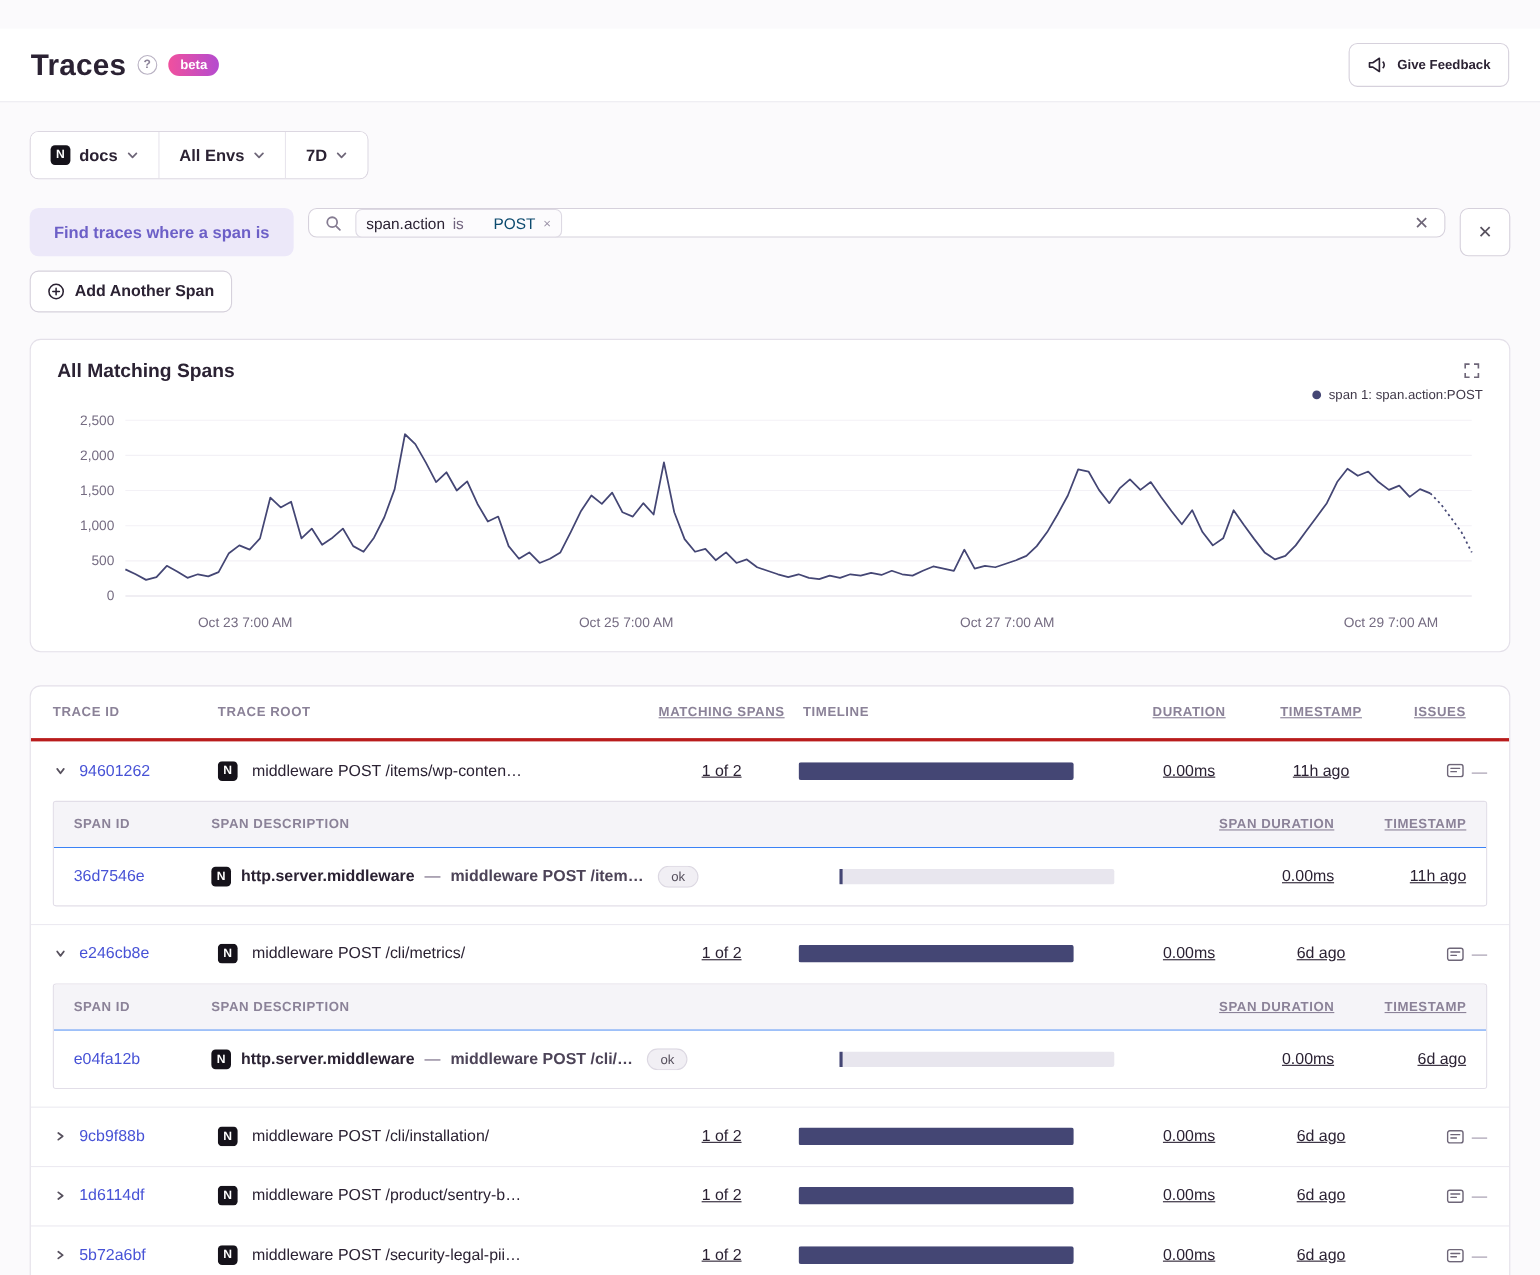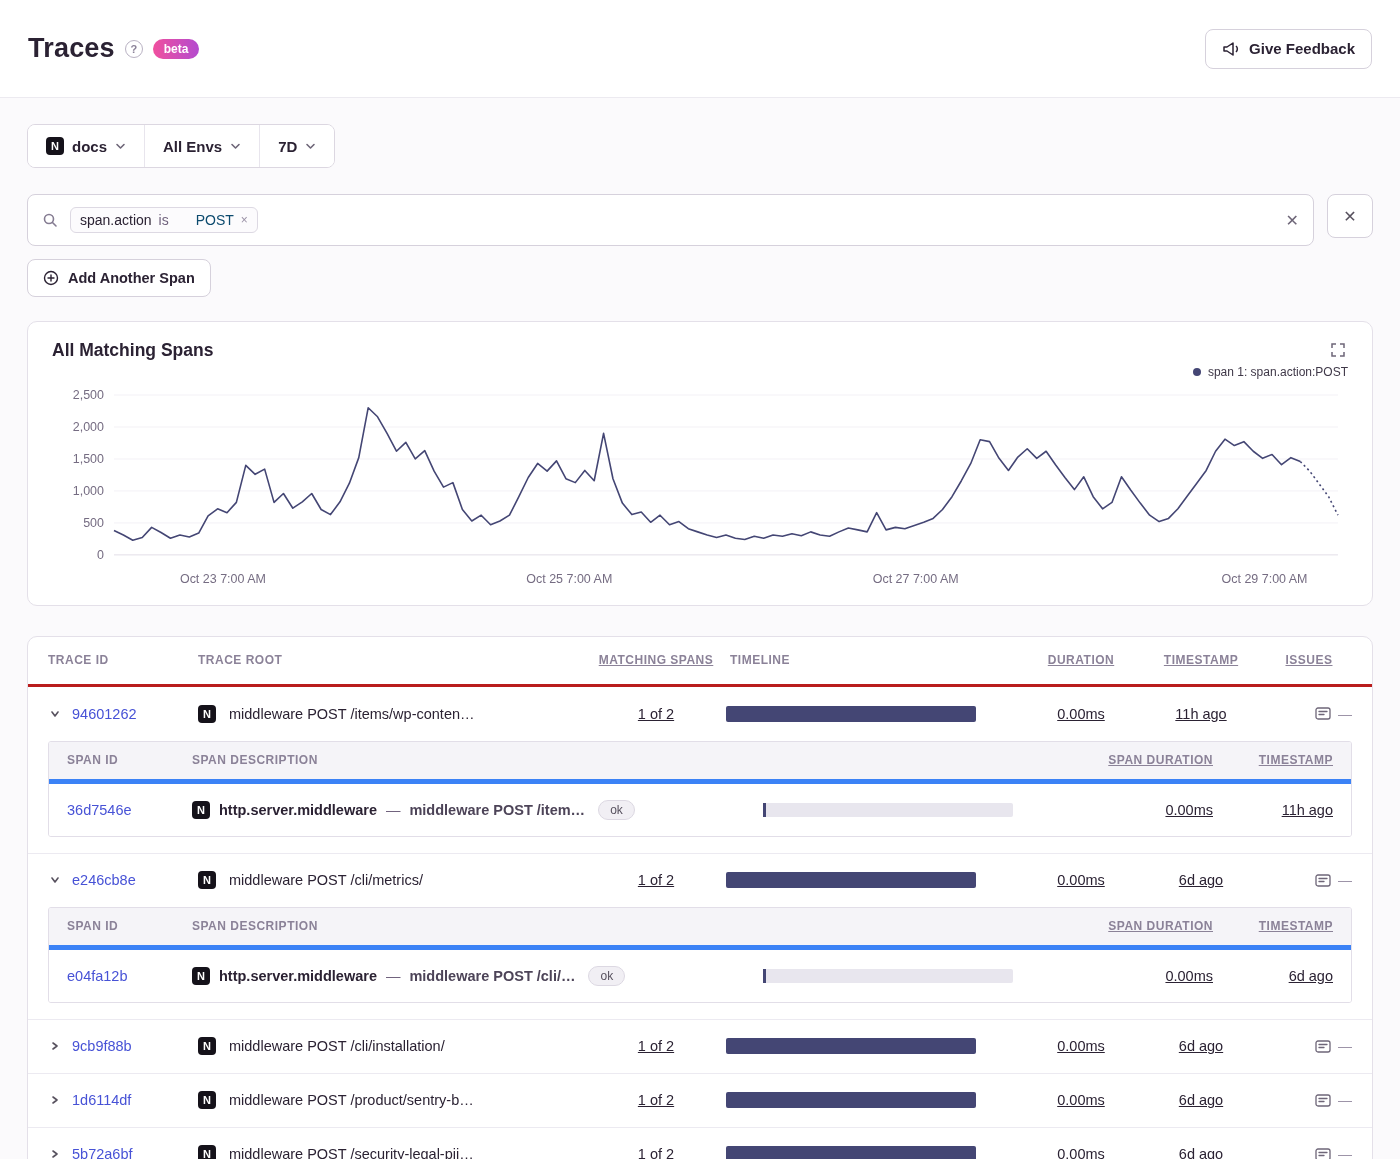--- a/index.html
+++ b/index.html
@@ -3,39 +3,40 @@
 <meta charset="utf-8">
 <style>
   * { box-sizing: border-box; margin: 0; padding: 0; }
   html,body { width:1400px; height:1159px; overflow:hidden; }
   body {
     font-family: "Liberation Sans", sans-serif;
     background:#fbfafc; color:#2b2233;
   }
   
   .topbar {
-    height:98px; background:#fff; border-bottom:1px solid #eceaf0;
+    height:67px; background:#fff; border-bottom:1px solid #eceaf0;
     display:flex; align-items:center; justify-content:space-between;
     padding:12px 28px;
+    margin-top:26px;
   }
   .topbar-left { display:flex; align-items:center; gap:10px; }
   .page-title { font-size:27px; font-weight:700; color:#2b2233; letter-spacing:.2px; }
   .help-circle {
     width:18px; height:18px; border-radius:50%; border:1.5px solid #b9b2c3;
     color:#8b8298; font-size:11px; font-weight:700;
     display:inline-flex; align-items:center; justify-content:center; cursor:default;
   }
   .beta-pill {
     background:linear-gradient(90deg,#f0509e,#b44bcf);
     color:#fff; font-size:12px; font-weight:600; padding:3px 11px; border-radius:20px;
   }
   .feedback-btn {
     display:inline-flex; align-items:center; gap:9px; height:40px; padding:0 16px;
     background:#fff; border:1px solid #d6d1dc; border-radius:8px;
-    font-size:15px; font-weight:600; color:#2b2233; cursor:pointer;
+    font-size:12px; font-weight:600; color:#2b2233; cursor:pointer;
     font-family:inherit;
   }
   
   .content { padding:26px 27px 0 27px; }
   
   .filter-bar { margin-bottom:26px; }
   .seg-control {
     display:inline-flex; background:#fff; border:1px solid #dcd7e1; border-radius:8px;
     height:44px; align-items:stretch; overflow:hidden;
   }
@@ -52,21 +53,21 @@
     flex:0 0 auto;
   }
   
   .search-row { display:flex; gap:13px; margin-bottom:13px; align-items:stretch; }
   .find-label {
     background:#ece8f9; color:#6c5fc7; font-size:15px; font-weight:600;
     border-radius:8px; display:flex; align-items:center; padding:0 22px; height:44px;
     white-space:nowrap;
   }
   .search-box {
-    flex:1; background:#fff; border:1px solid #d6d1dc; border-radius:8px; height:52px;
+    flex:1; background:#fff; border:1px solid #d6d1dc; border-radius:8px; height:27px;
     display:flex; align-items:center; padding:0 14px; gap:12px;
   }
   .token-chip {
     display:inline-flex; align-items:center; gap:7px;
     border:1px solid #ddd9e3; background:#fcfbfd; border-radius:6px;
     padding:4px 9px; font-size:14px;
   }
   .token-key { color:#2b2233; }
   .token-op  { color:#71637e; }
   .token-val { color:#0c4a6e;padding-left:20px; }
@@ -127,21 +128,21 @@
   .issues-cell { display:flex; justify-content:flex-end; align-items:center; gap:7px; color:#6e6678; }
   .issues-dash { color:#9d94a8; font-size:14px; }
   
   .subwrap { padding:0 20px 16px 20px; background:#fff; }
   .subcard { border:1px solid #e2dee8; border-radius:3px; overflow:hidden; }
   .sub-head, .srow {
     display:grid;
     grid-template-columns:125px minmax(0,1fr) 300px 150px 120px;
     align-items:center; padding:0 18px;
   }
-  .sub-head { height:42px; background:#f5f4f8; border-bottom:5px solid #3b82f6; }
+  .sub-head { height:42px; background:#f5f4f8; border-bottom:1px solid #3b82f6; }
   .sth { font-size:12px; font-weight:600; color:#8b8298; letter-spacing:.5px; }
   .sth.right, .scell.right { text-align:right;text-decoration:underline; }
   .srow { height:52px; background:#fff; }
   .scell { font-size:14.5px; color:#2b2233; white-space:nowrap; overflow:hidden; }
   .scell.desc { display:flex; align-items:center; gap:9px; }
   .op { font-weight:700; }
   .sep { color:#71637e; }
   .sdesc { color:#4d4458; overflow:hidden; text-overflow:ellipsis;font-weight:bold; }
   .okpill {
     background:#f1eff4; border:1px solid #dcd8e2; color:#57515e;
@@ -198,20 +199,21 @@
           <svg width="11" height="8" viewBox="0 0 10 8" fill="none" stroke="currentColor" stroke-width="1.6" stroke-linecap="round" stroke-linejoin="round">
               <path d="M1.5 2.5 5 6l3.5-3.5"></path>
             </svg>
         </span>
       </button>
     </div>
   </div>
 
   
   <div class="search-row">
+    <div class="find-label">Find traces where a span is</div>
     <div class="search-box">
       <span style="display:inline-flex;">
         <svg width="16" height="16" viewBox="0 0 16 16" fill="none" stroke="#857c92" stroke-width="1.6">
             <circle cx="7" cy="7" r="4.5"></circle>
             <path d="M10.5 10.5 14 14" stroke-linecap="round"></path>
           </svg>
       </span>
       <span class="token-chip">
         <span class="token-key">span.action</span>
         <span class="token-op">is</span>

